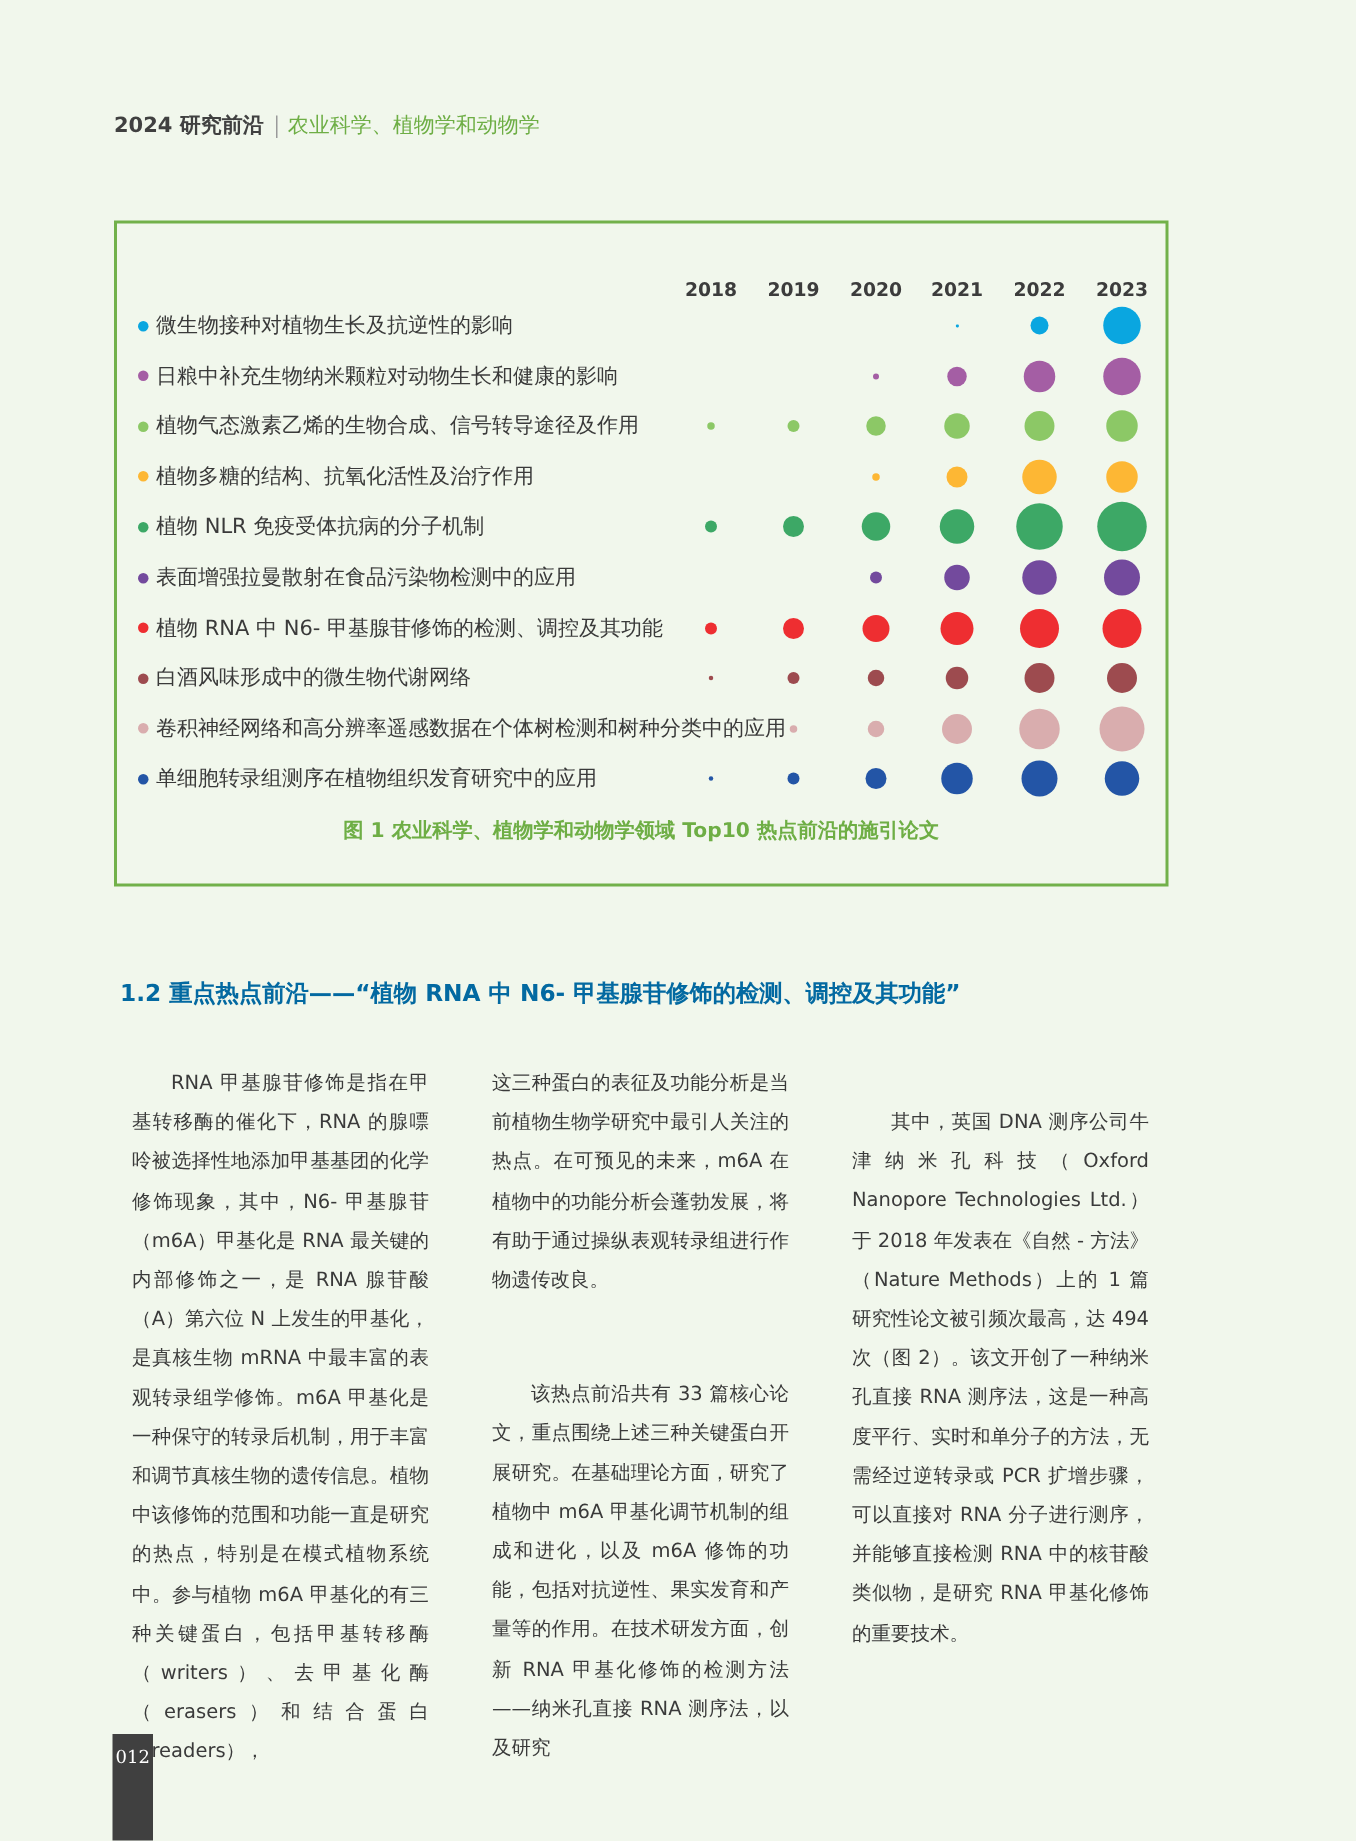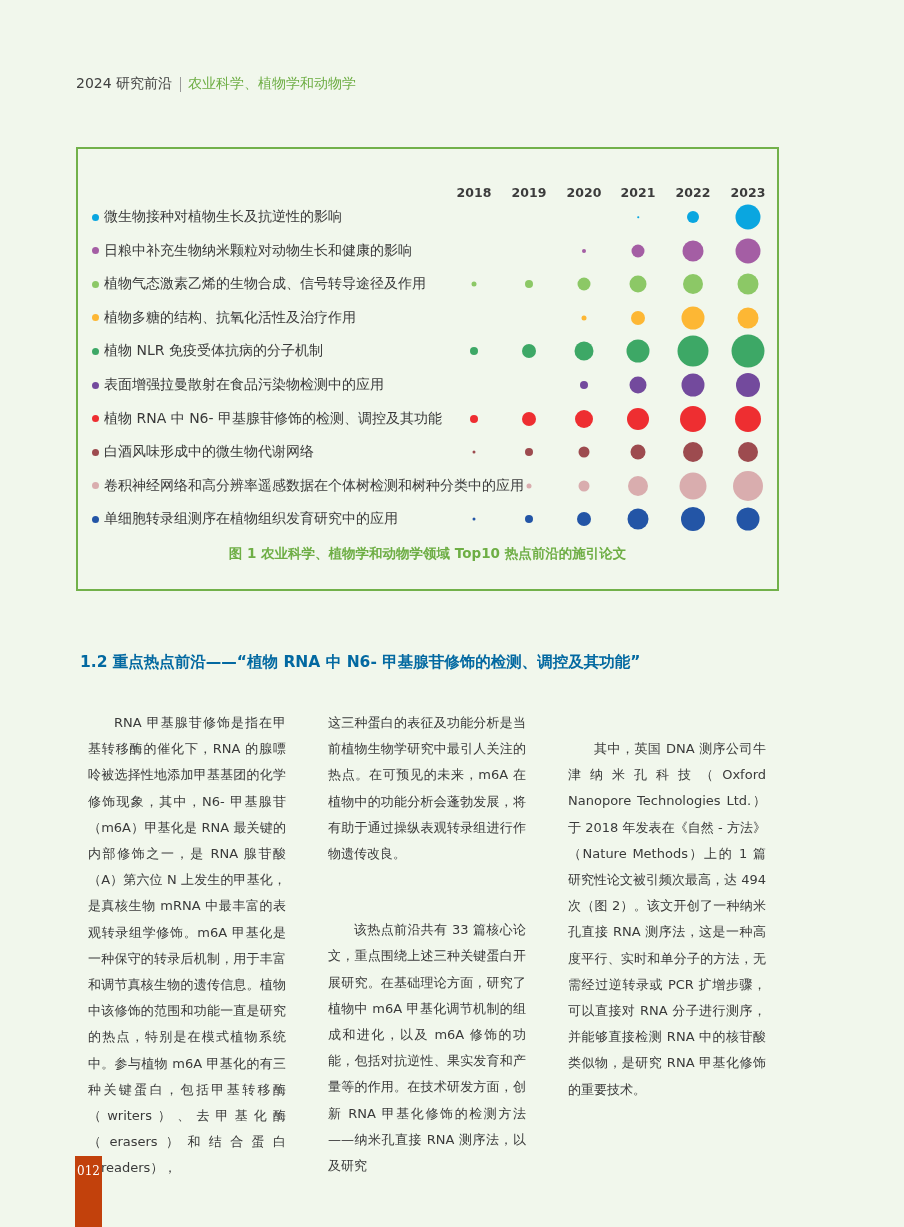--- a/index.html
+++ b/index.html
@@ -6,21 +6,21 @@
     body {
       width: 904px; height: 1227px; position: relative; overflow: hidden;
       background: #f1f7ec;
       font-family: "DejaVu Sans", "Liberation Sans", sans-serif;
       color: #3a3a3a;
     }
     .header {
       position: absolute; left: 76px; top: 73px; height: 22px;
       display: flex; align-items: center; font-size: 14px;
     }
-    .header .year { font-weight: normal; color: #404040; }
+    .header .year { font-weight: bold; color: #404040; }
     .header .sep { width: 1px; height: 15px; background: #9a9a9a; margin: 0 7px 0 8px; }
     .header .section { color: #6eae45; }
 
     .figure-frame {
       position: absolute; left: 76px; top: 147px; width: 699px; height: 440px;
       border: 2px solid #72b14a; box-sizing: content-box;
     }
     .year-head {
       position: absolute; top: 36px; width: 50px; margin-left: -25px;
       text-align: center; font-size: 12.5px; font-weight: bold; color: #3c3c3c;
@@ -48,21 +48,21 @@
     }
     .col p { margin: 12px; }
     .col p.indent { text-indent: 2em; }
     .col .gap { height: 26px; }
     .col1 { left: 76px; }
     .col2 { left: 316px; }
     .col3 { left: 556px; }
 
     .page-tab {
       position: absolute; left: 75px; top: 1156px; width: 27px; height: 71px;
-      background: #c2410c;
+      background: #404040;
     }
     .page-tab span {
       display: block; text-align: center; color: #ffffff; font-size: 12px;
       font-family: "DejaVu Serif", "Liberation Serif", serif; margin-top: 8px;
     }
   </style>
 </head>
 <body>
 
 <div class="header">

